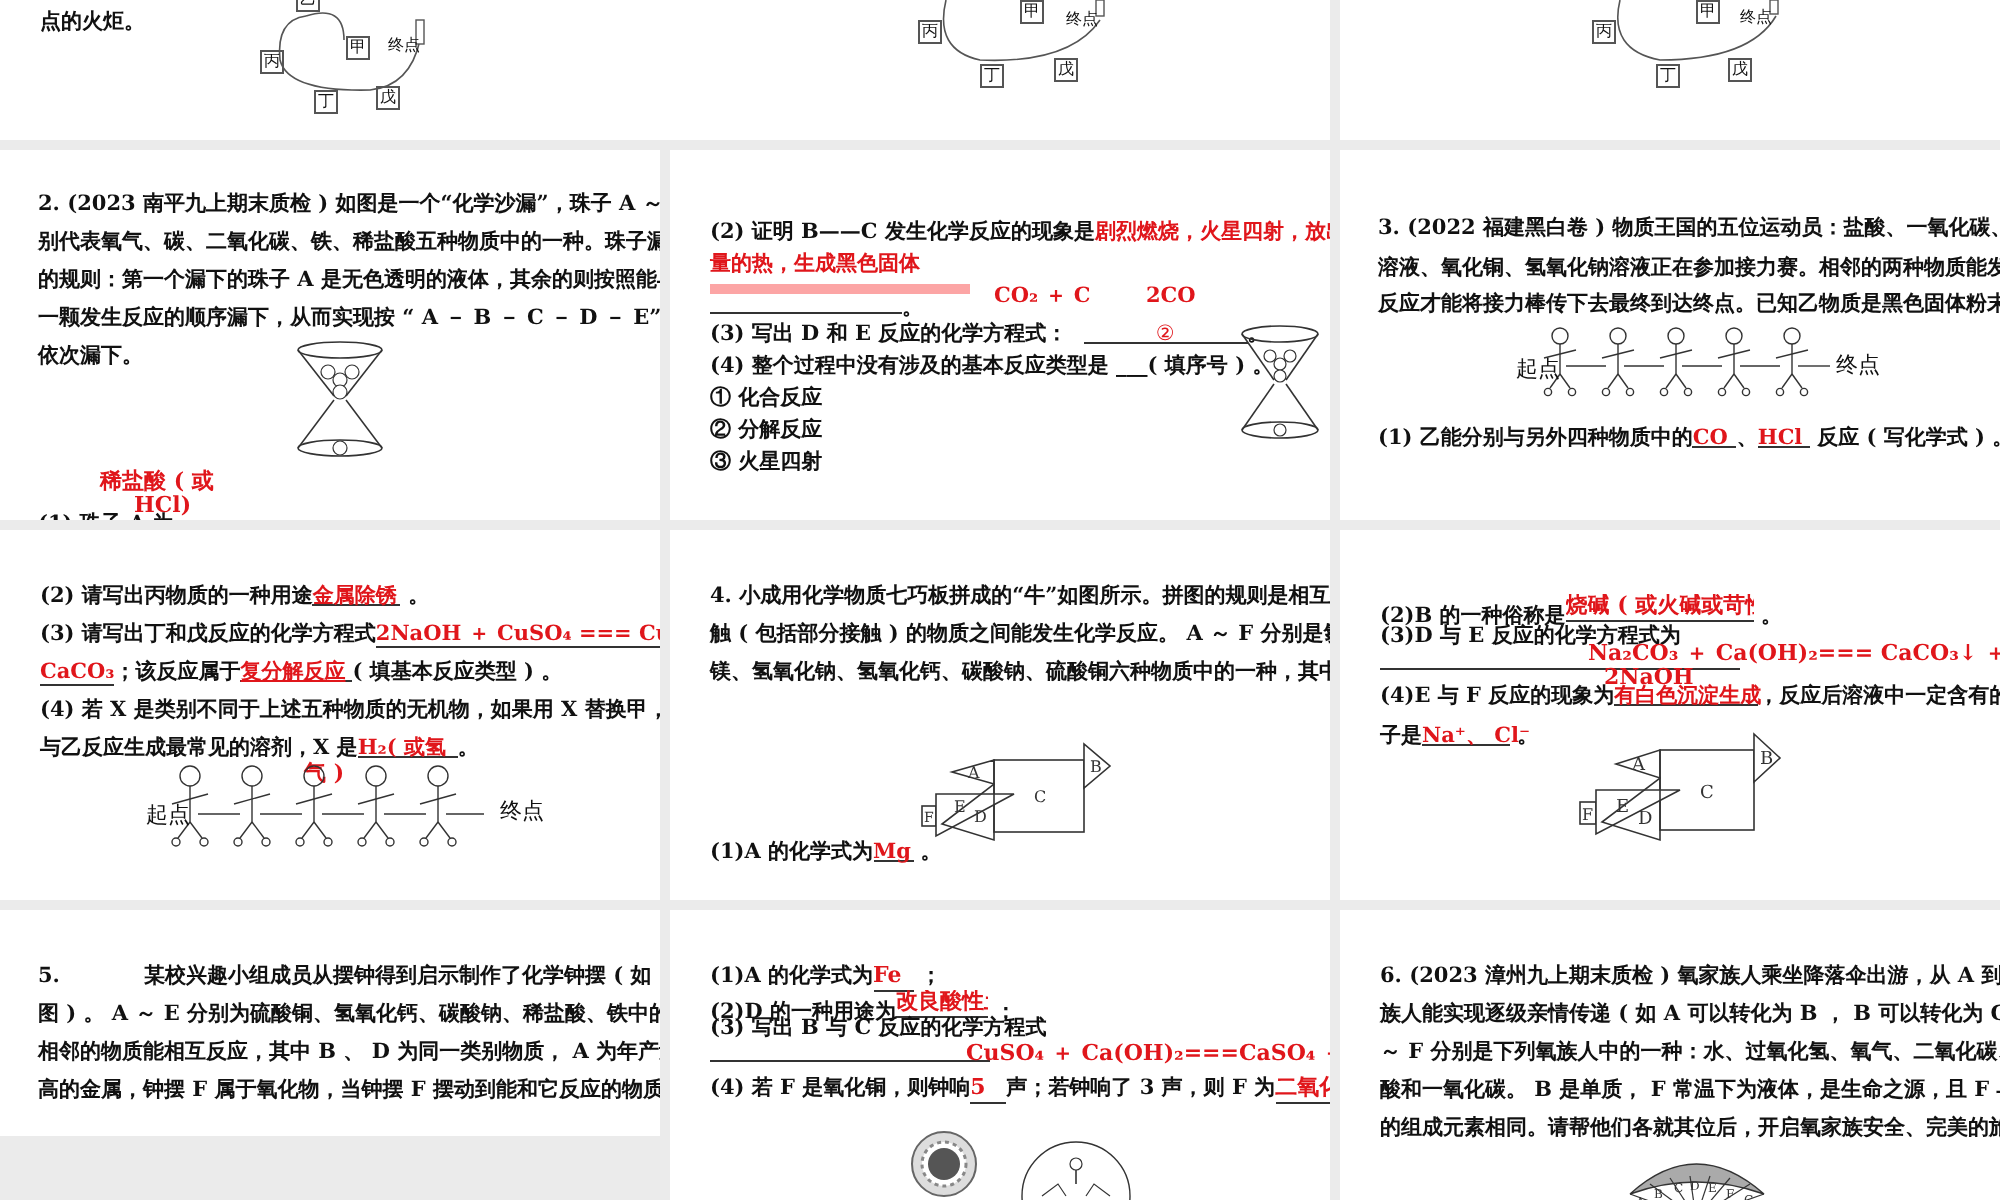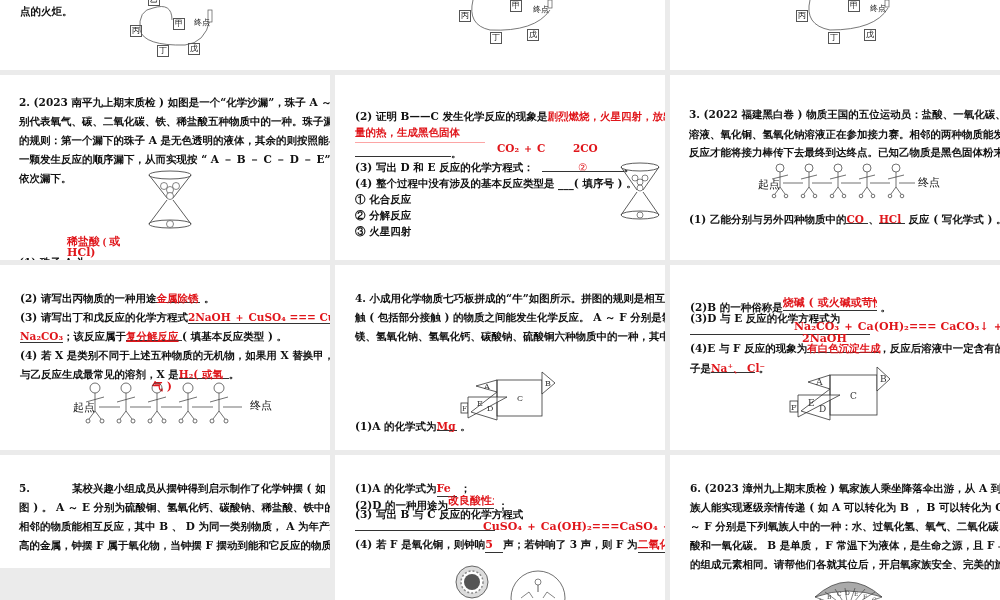--- a/index.html
+++ b/index.html
@@ -68,31 +68,31 @@
     <line x1="46" y1="5" x2="28" y2="28" stroke="#333" stroke-width="0.8"></line>
     <line x1="22" y1="30" x2="4" y2="54" stroke="#333" stroke-width="0.8"></line>
     <line x1="28" y1="30" x2="46" y2="54" stroke="#333" stroke-width="0.8"></line>
     <ellipse cx="25" cy="54" rx="21" ry="4" fill="none" stroke="#333" stroke-width="0.8"></ellipse>
     <circle cx="19" cy="16" r="3.5" fill="#fff" stroke="#333" stroke-width="0.6"></circle>
     <circle cx="31" cy="16" r="3.5" fill="#fff" stroke="#333" stroke-width="0.6"></circle>
     <circle cx="25" cy="20" r="3.5" fill="#fff" stroke="#333" stroke-width="0.6"></circle>
     <circle cx="25" cy="26" r="3.5" fill="#fff" stroke="#333" stroke-width="0.6"></circle>
     <circle cx="25" cy="54" r="3.5" fill="#fff" stroke="#333" stroke-width="0.6"></circle>
   </svg>
-  <div class="t red small" style="left:67px;top:160px;font-family:Liberation Serif, serif;">稀盐酸 ( 或</div>
+  <div class="t red small" style="left:50px;top:160px;">稀盐酸 ( 或</div>
   <div class="t red small" style="left:67px;top:172px;">HCl)</div>
   <div class="t b" style="left:19px;top:178px;">(1) 珠子 A 为</div>
 </div>
 
 <div class="cell" style="left:335px;top:75px;width:330px;height:185px;">
   <div class="t b" style="left:20px;top:32px;">
     <span>(2) 证明 B——C 发生化学反应的现象是</span><span class="red">剧烈燃烧，火星四射，放出大</span>
   </div>
   <div class="t b" style="left:20px;top:48px;">
-    <span class="red" style="border-bottom:1px solid #fca5a5;display:inline-block;width:130px;">量的热，生成黑色固体</span>
+    <span class="red" style="border-bottom:5px solid #fca5a5;display:inline-block;width:130px;">量的热，生成黑色固体</span>
   </div>
   <div class="t b" style="left:20px;top:68px;">
     <span class="ul" style="width:96px;"></span><span>。</span>
   </div>
   <div class="t red" style="left:162px;top:64px;">
     <span>CO₂ ＋ C</span>
     <span style="margin-left:24px;">2CO</span>
   </div>
   <div class="t b" style="left:20px;top:83px;">
     <span>(3) 写出 D 和 E 反应的化学方程式：</span><span class="ul" style="width:82px;text-align:center;margin-left:8px;"><span class="red" style="font-weight:normal;">②</span></span><span>。</span>
@@ -182,21 +182,21 @@
 </div>
 
 <div class="cell" style="left:0;top:265px;width:330px;height:185px;">
   <div class="t b" style="left:20px;top:24px;">
     <span>(2) 请写出丙物质的一种用途</span><span class="ul red" style="width:44px;">金属除锈</span> <span>。</span>
   </div>
   <div class="t b" style="left:20px;top:43px;">
     <span>(3) 请写出丁和戊反应的化学方程式</span><span class="red" style="border-bottom:1px solid #333;">2NaOH ＋ CuSO₄ === Cu(OH)₂↓ ＋</span>
   </div>
   <div class="t b" style="left:20px;top:62px;">
-    <span class="red" style="border-bottom:1px solid #333;">Na₂CO₃</span><span>；该反应属于</span><span class="ul red" style="width:56px;text-decoration:underline;">复分解反应</span><span>( 填基本反应类型 ) 。</span>
+    <span class="red" style="border-bottom:1px solid #333;">CaCO₃</span><span>；该反应属于</span><span class="ul red" style="width:56px;text-decoration:underline;">复分解反应</span><span>( 填基本反应类型 ) 。</span>
   </div>
   <div class="t b" style="left:20px;top:81px;">(4) 若 X 是类别不同于上述五种物质的无机物，如果用 X 替换甲，它能</div>
   <div class="t b" style="left:20px;top:100px;">
     <span>与乙反应生成最常见的溶剂，X 是</span><span class="ul red" style="width:50px;">H₂( 或氢</span><span>。</span>
   </div>
   <div class="t red small" style="left:152px;top:116px;">气 )</div>
   <svg width="200" height="45" style="left:70px;top:118px;">
     <g stroke="#333" stroke-width="0.7" fill="none">
       <g transform="translate(25,0)">
           <circle cx="0" cy="5" r="5"></circle>

